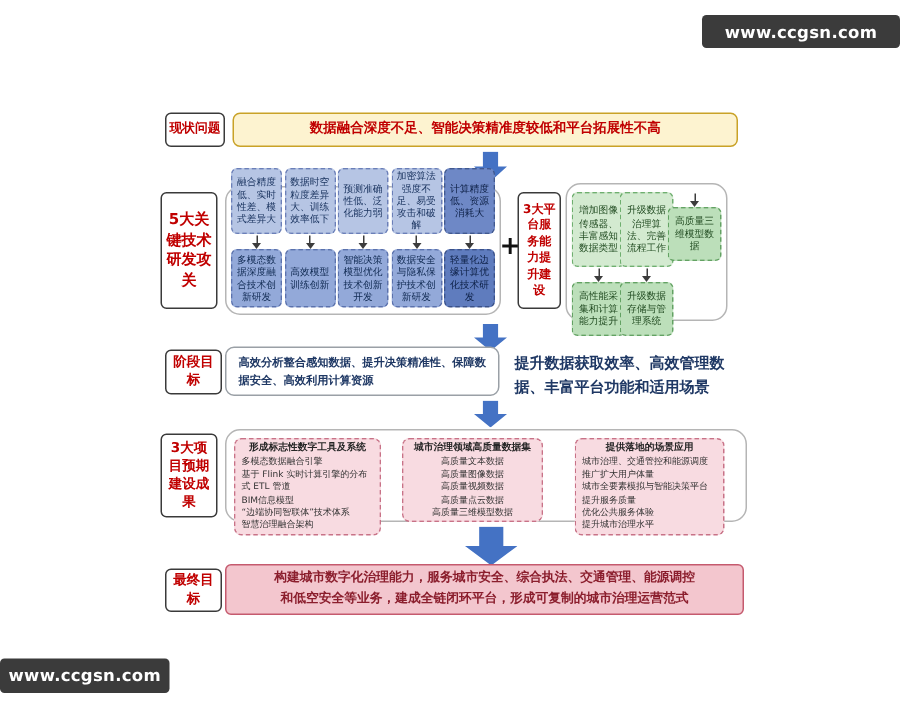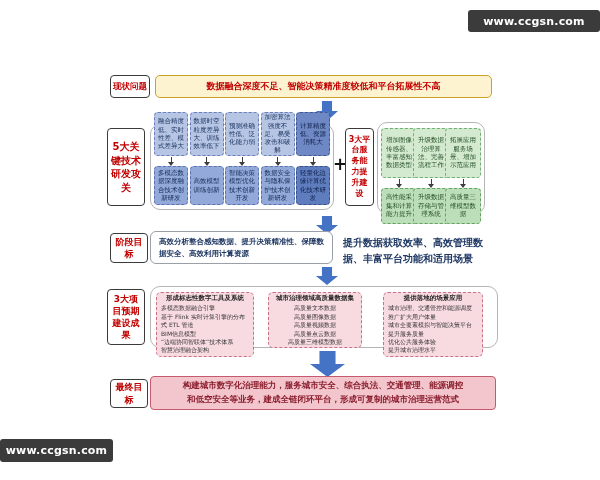--- a/index.html
+++ b/index.html
@@ -122,21 +122,20 @@
       <div class="gtop">增加图像传感器、丰富感知数据类型</div>
       <div class="varrow"></div>
       <div class="gbot">高性能采集和计算能力提升</div>
     </div>
     <div class="gcol">
       <div class="gtop">升级数据治理算法、完善流程工作</div>
       <div class="varrow"></div>
       <div class="gbot">升级数据存储与管理系统</div>
     </div>
     <div class="gcol">
-      <div class="gtop">拓展应用服务场景、增加示范应用</div>
       <div class="varrow"></div>
       <div class="gbot">高质量三维模型数据</div>
     </div>
   </div>
 
   <div class="barrow abs" style="left:316px;top:216px;width:22px;height:18px;"></div>
 
   <div class="labelbox abs" style="left:110px;top:233px;width:38px;height:30px;font-size:9px;">阶段目标</div>
   <div class="stagebox abs" style="left:150px;top:231px;width:183px;height:33px;">高效分析整合感知数据、提升决策精准性、保障数据安全、高效利用计算资源</div>
   <div class="stagetext abs" style="left:343px;top:235px;width:155px;">提升数据获取效率、高效管理数据、丰富平台功能和适用场景</div>

